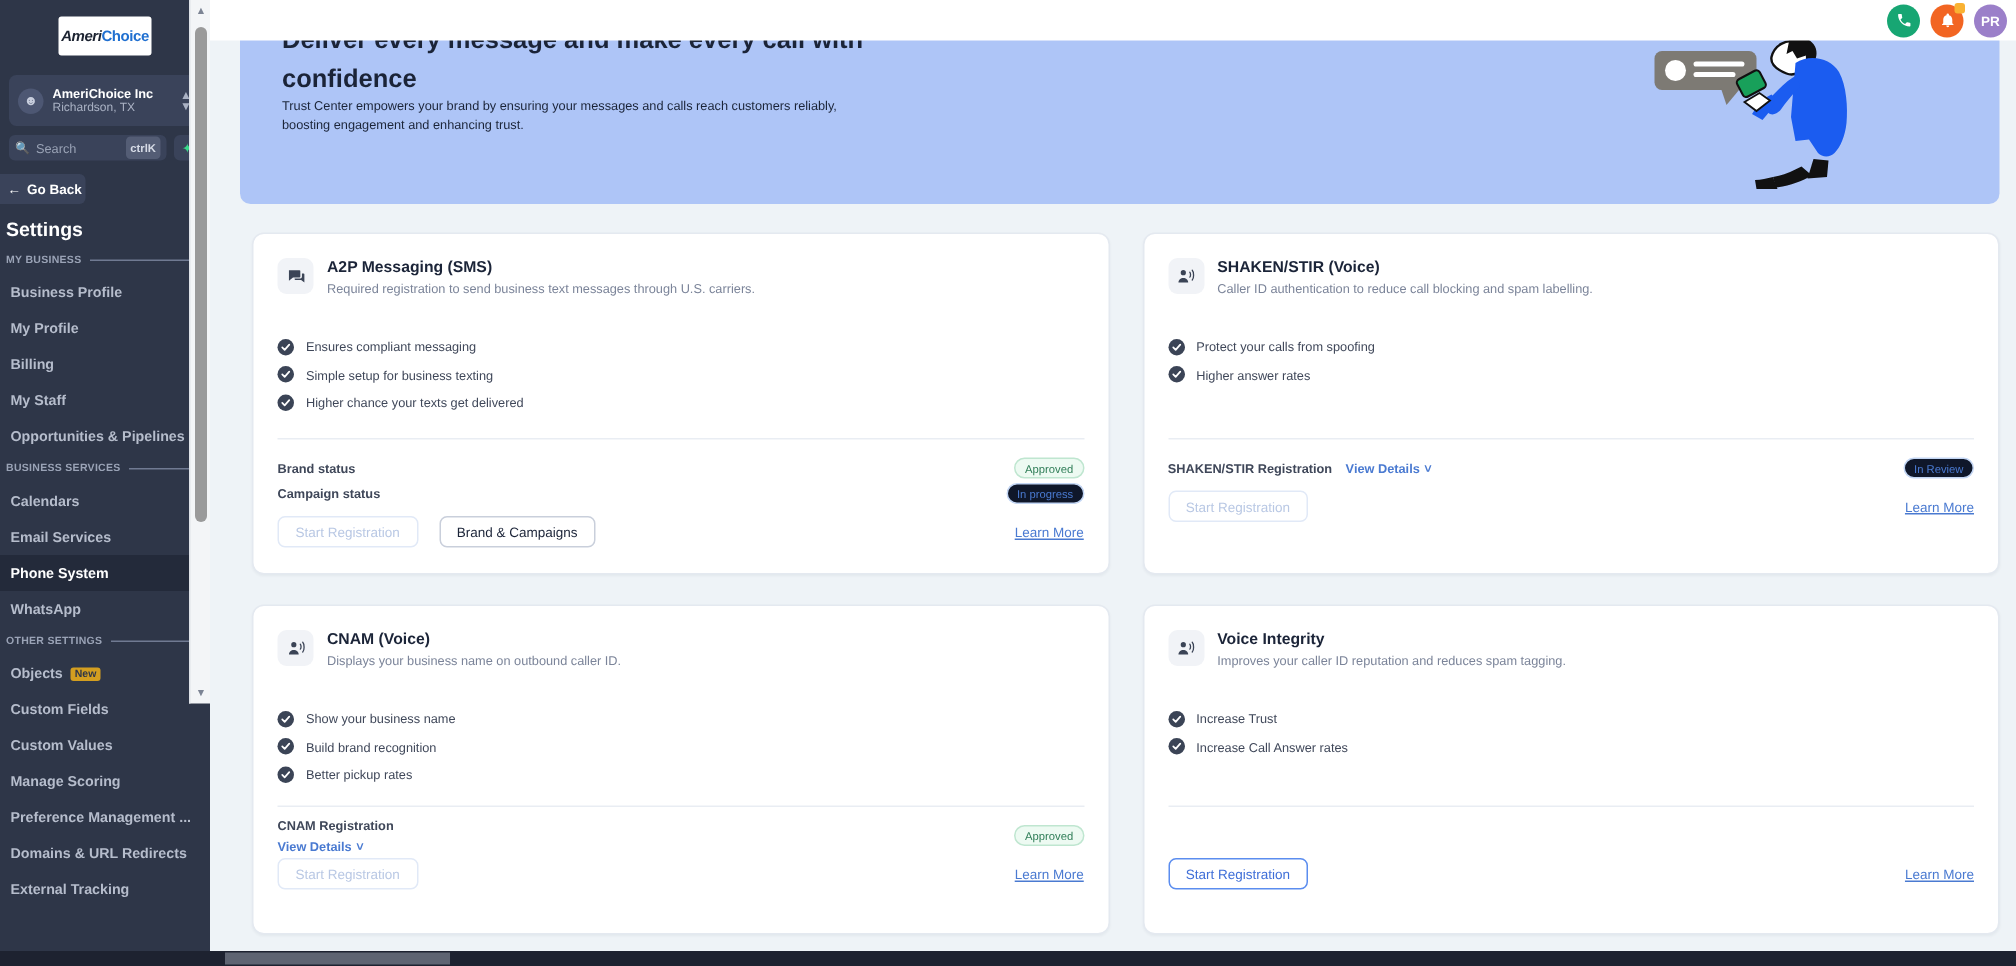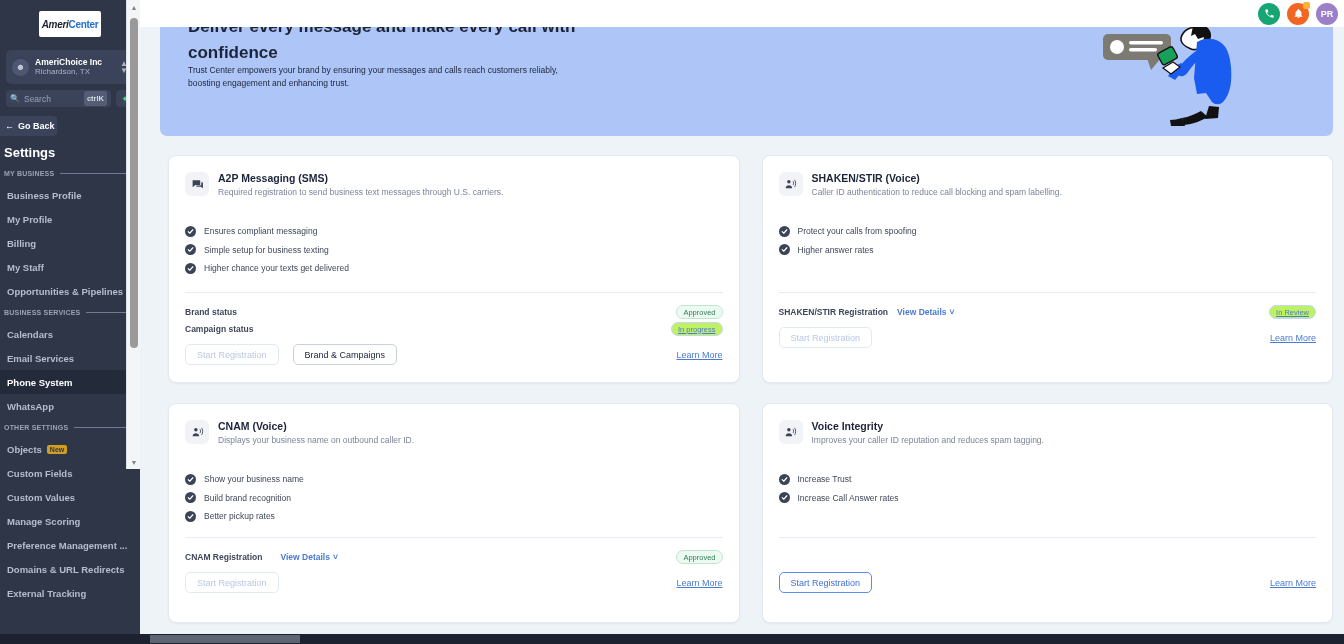--- a/index.html
+++ b/index.html
@@ -171,21 +171,21 @@
   .divider { height: 1px; background: #e9edf3; }
   .r1 .divider { position: absolute; left: 16px; right: 16px; top: 136px; }
   .r2 .divider { position: absolute; left: 16px; right: 16px; top: 133px; }
 
   .statrow { display: flex; align-items: center; justify-content: space-between; height: 14px; }
   .statlabel { font-size: 8.5px; color: #3f4759; font-weight: bold; }
   .pill {
     font-size: 7.5px; border-radius: 9px; padding: 1.5px 6px; line-height: 9px;
   }
   .pill.green { color: #2f7d57; background: #edfaf2; border: 1px solid #bfe6d0; }
-  .pill.blue { color: #4a7ad1; background: #bef264; border: 1px solid #c3d6f4; text-decoration: underline; }
+  .pill.blue { color: #4a7ad1; background: #0f172a; border: 1px solid #c3d6f4; }
 
   .btnrow { display: flex; align-items: center; gap: 14px; }
   .btn {
     height: 21px; border-radius: 5px; font-size: 9px;
     display: inline-flex; align-items: center; justify-content: center;
     padding: 0 11px; background: #fff;
   }
   .btn.disabled { border: 1px solid #e1e9f7; color: #b9c8e4; }
   .btn.outline { border: 1px solid #c9cfdb; color: #1b2438; }
   .btn.primary { border: 1px solid #5b8def; color: #3f6fd8; }
@@ -203,21 +203,21 @@
 </head>
 <body>
 
 <div id="app">
 
   <div class="sidebar">
 
     <div class="logo-wrap">
       <div class="logo-box">
         <span class="logo-a">Ameri</span>
-          <span class="logo-c">Center</span>
+          <span class="logo-c">Choice</span>
       </div>
     </div>
 
     <div class="acct">
       <div class="acct-av">☻</div>
       <div class="acct-txt">
         <div class="acct-name">AmeriChoice Inc</div>
         <div class="acct-loc">Richardson, TX</div>
       </div>
       <div class="acct-chev">▲<br>▼</div>
@@ -501,21 +501,21 @@
                   <svg width="7" height="7" viewBox="0 0 24 24" fill="none" stroke="#fff" stroke-width="4" stroke-linecap="round" stroke-linejoin="round">
                     <path d="M4 12.5l5.5 5.5L20 6"></path>
                   </svg>
                 </span>
                 <span>Better pickup rates</span>
               </div>
             </div>
             <div class="divider"></div>
             <div class="sec-foot" style="top:146px;">
               <div class="statrow">
-                <div style="display:flex;align-items:flex-start;gap:18px;">
+                <div style="display:flex;align-items:flex-start;gap:4px;flex-direction:column;">
                   <span class="statlabel">CNAM Registration</span>
                   <span class="viewdet">
                     <span>View Details</span>
                     <span>˅</span>
                   </span>
                 </div>
                 <span class="pill green">Approved</span>
               </div>
               <div style="height:8px;"></div>
               <div class="btnrow">

